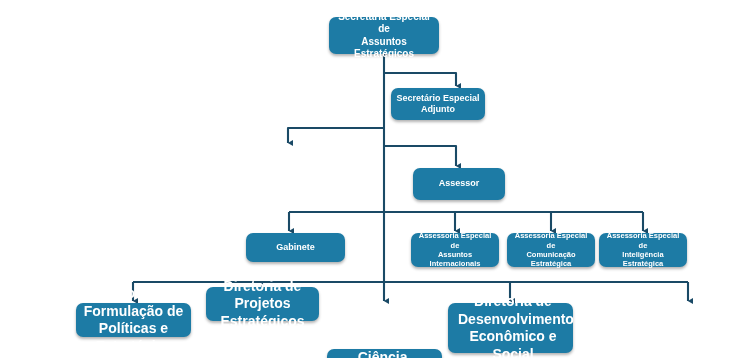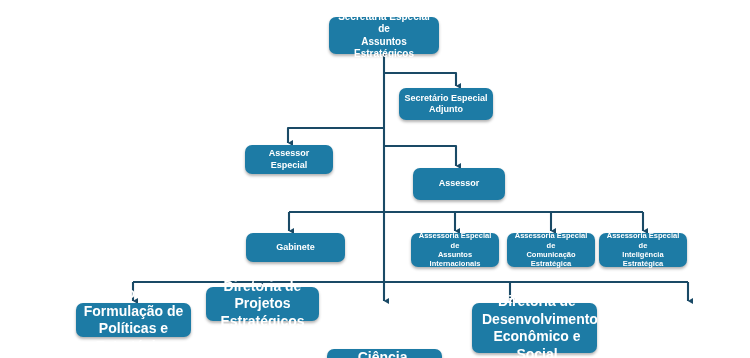--- a/index.html
+++ b/index.html
@@ -88,28 +88,25 @@
       <path d="M510,282 L510,301" marker-end="url(#arrow)"></path>
       <path d="M688,282 L688,301" marker-end="url(#arrow)"></path>
     </g>
   </svg>
 
   <div class="node lvl-root" style="left:329px; top:17px; width:110px; height:37px;">
     <span class="node-label">Secretaria Especial de
 Assuntos Estratégicos</span>
   </div>
 
-  <div class="node lvl-deputy" style="left:399px; top:88px; width:94px; height:32px;">
+  <div class="node lvl-deputy" style="left:391px; top:88px; width:94px; height:32px;">
     <span class="node-label">Secretário Especial
 Adjunto</span>
   </div>
 
-  <div class="node lvl-adviser" style="left:245px; top:145px; width:88px; height:29px;">
-    <span class="node-label">Assessor Especial</span>
-  </div>
 
   <div class="node lvl-office" style="left:413px; top:168px; width:92px; height:32px;">
     <span class="node-label">Assessor</span>
   </div>
 
   <div class="node lvl-office" style="left:246px; top:233px; width:99px; height:29px;">
     <span class="node-label">Gabinete</span>
   </div>
 
   <div class="node lvl-assess" style="left:411px; top:233px; width:88px; height:34px;">
@@ -137,19 +134,19 @@
   <div class="node lvl-direct" style="left:206px; top:287px; width:113px; height:34px;">
     <span class="node-label">Diretoria de Projetos
 Estratégicos</span>
   </div>
 
   <div class="node lvl-direct" style="left:327px; top:303px; width:115px; height:34px;margin-top:46px;">
     <span class="node-label">Diretoria de Ciência,
 Tecnologia e Inovações</span>
   </div>
 
-  <div class="node lvl-direct" style="left:472px; top:303px; width:125px; height:50px;padding-left:10px;">
+  <div class="node lvl-direct" style="left:448px; top:303px; width:125px; height:50px;padding-left:10px;">
     <span class="node-label">Diretoria de Desenvolvimento
 Econômico e Social</span>
   </div>
 
 
 </div>
 
 </body></html>

